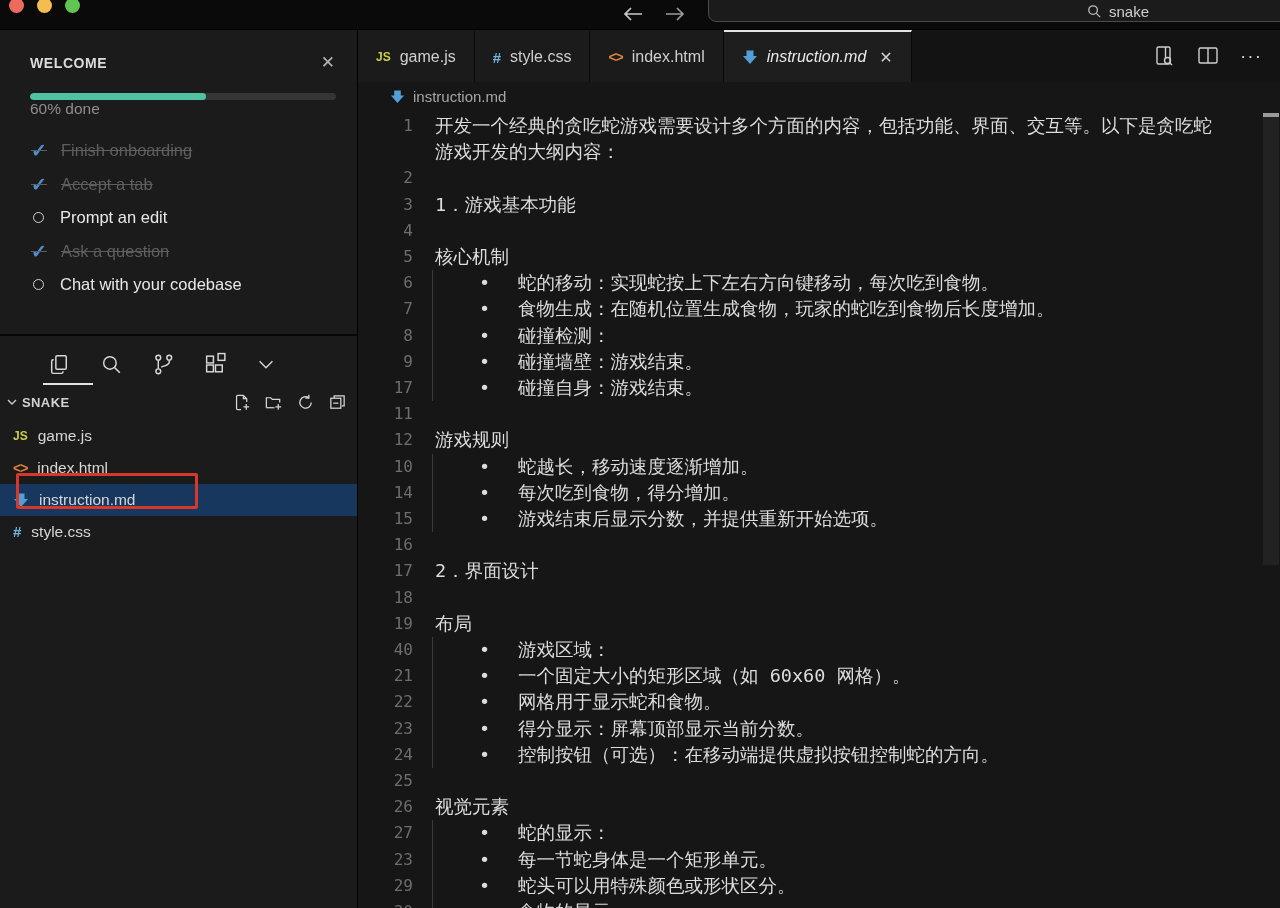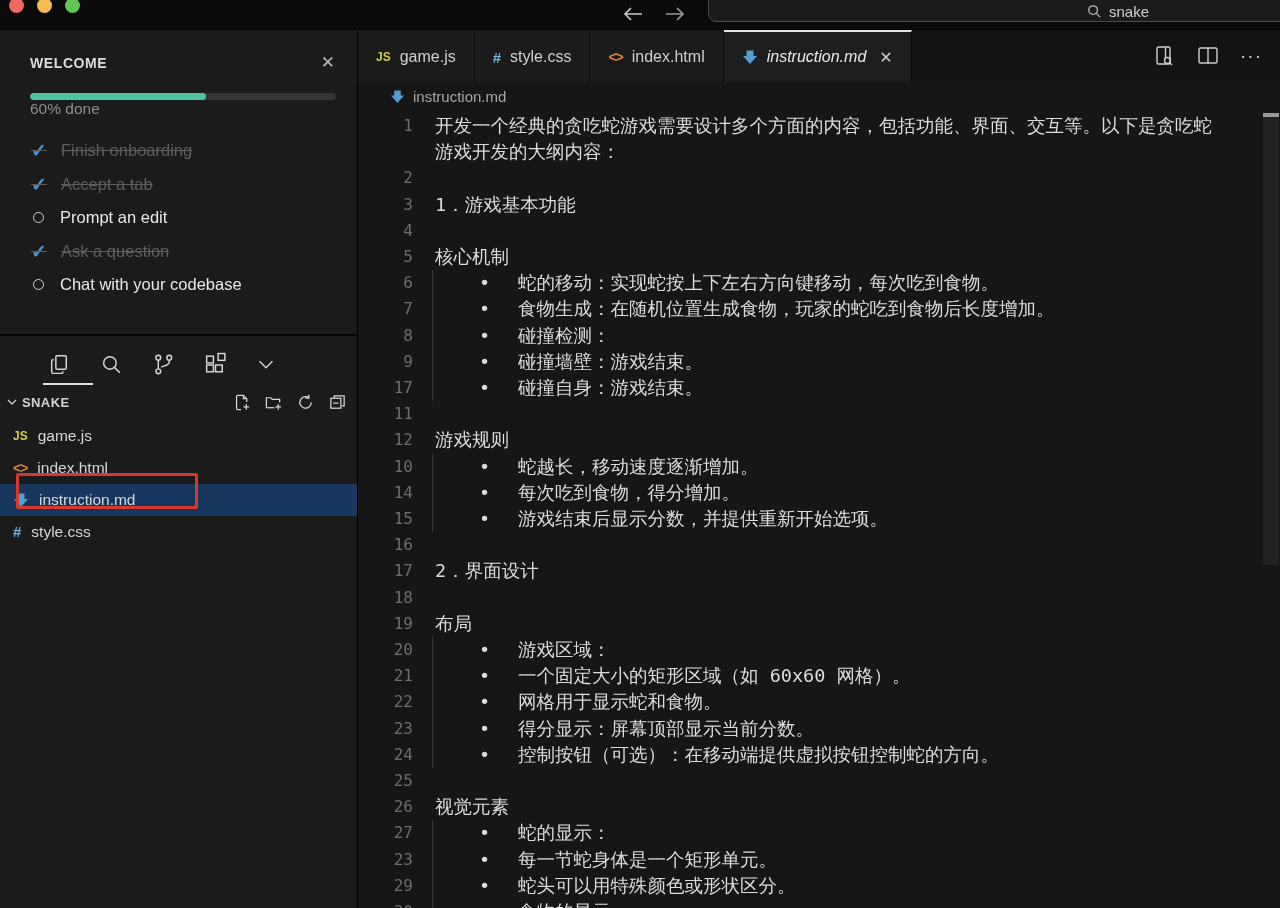--- a/index.html
+++ b/index.html
@@ -390,21 +390,21 @@
             <span class="lc">2．界面设计</span>
           </div>
           <div class="line">
             <span class="ln">18</span>
           </div>
           <div class="line">
             <span class="ln">19</span>
             <span class="lc">布局</span>
           </div>
           <div class="line">
-            <span class="ln">20</span>
+            <span class="ln">40</span>
             <span class="lc bullet"><span class="dot">•</span><span>游戏区域：</span></span>
           </div>
           <div class="line">
             <span class="ln">21</span>
             <span class="lc bullet"><span class="dot">•</span><span>一个固定大小的矩形区域（如 60x60 网格）。</span></span>
           </div>
           <div class="line">
             <span class="ln">22</span>
             <span class="lc bullet"><span class="dot">•</span><span>网格用于显示蛇和食物。</span></span>
           </div>

